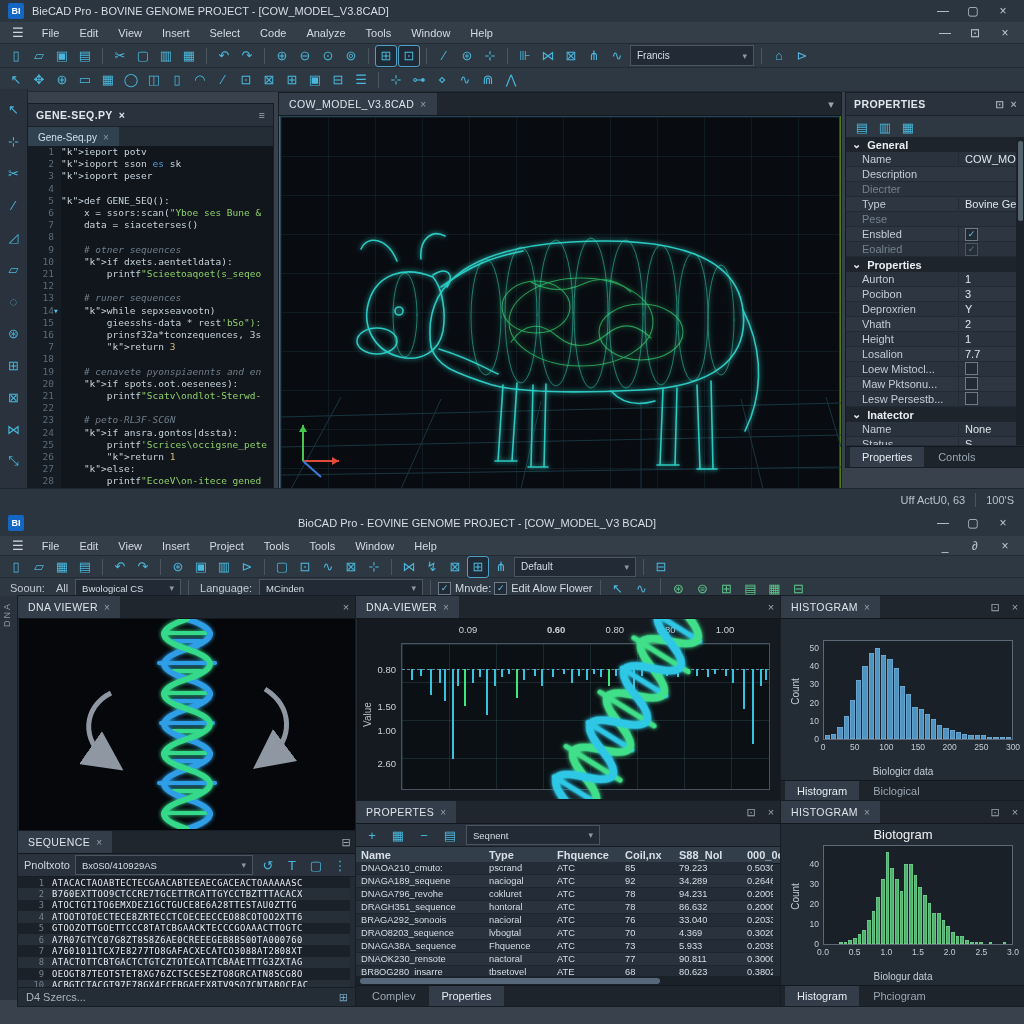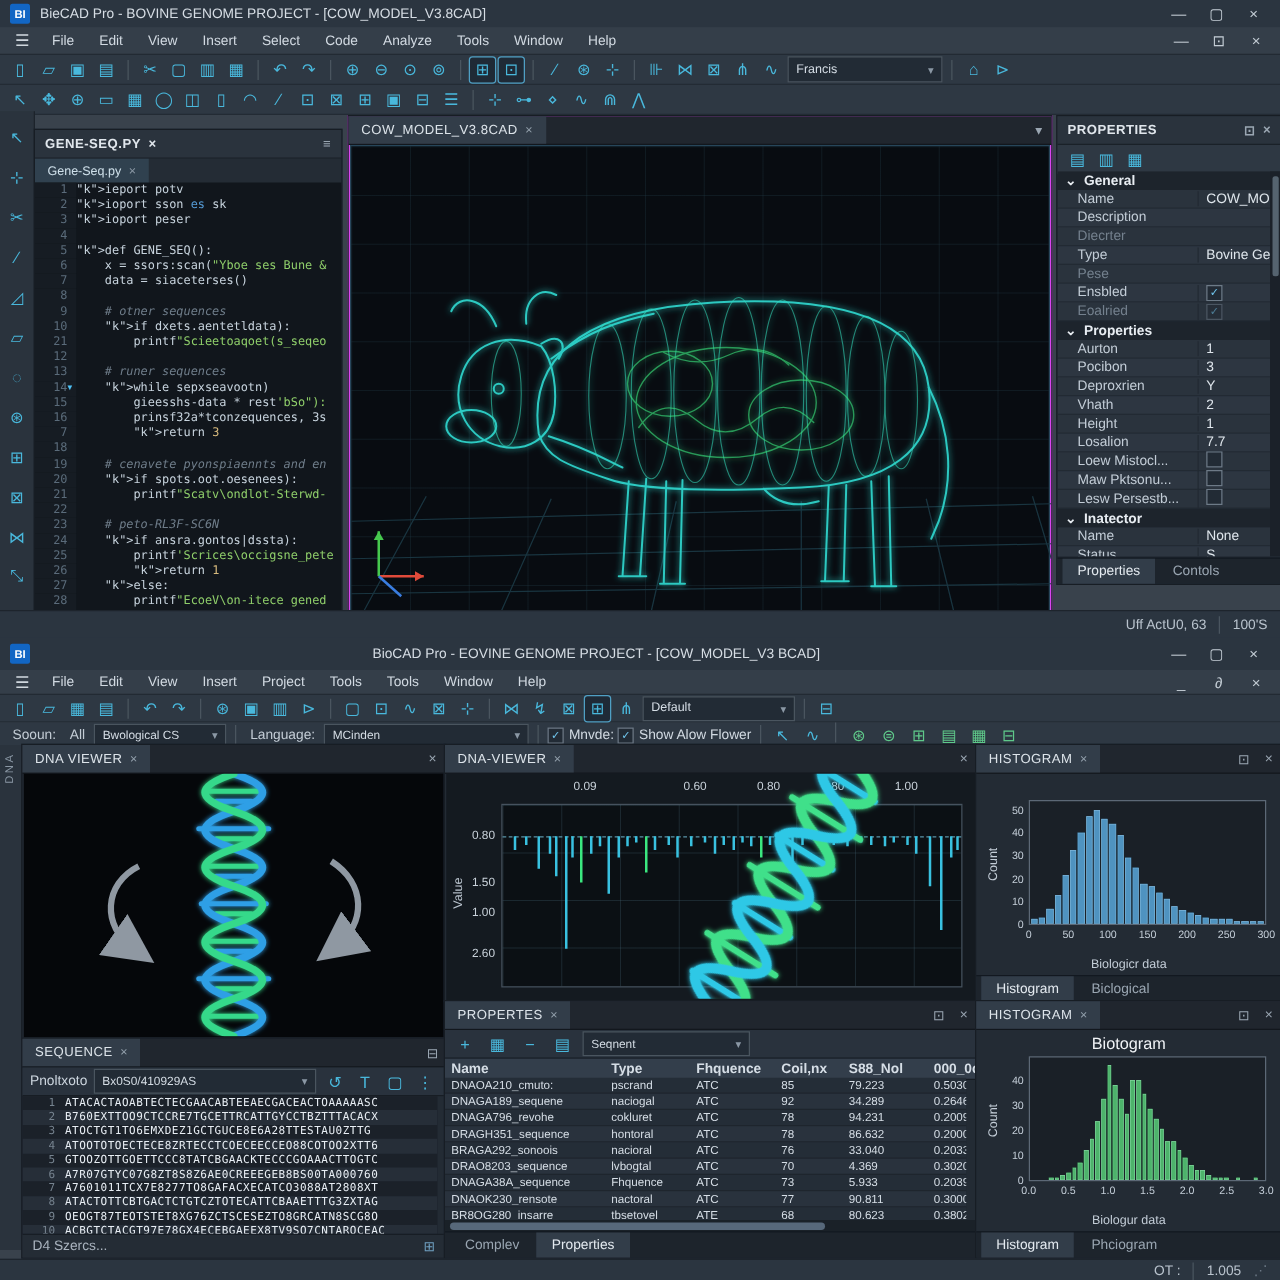--- a/index.html
+++ b/index.html
@@ -272,21 +272,21 @@
           <div class="cline"><span class="cnum">26</span><span class="ctext">        <span class="&lt;span">"k"&gt;return</span> <span class="n">1</span></span></div>
           <div class="cline"><span class="cnum">27</span><span class="ctext">    <span class="&lt;span">"k"&gt;else</span>:</span></div>
           <div class="cline"><span class="cnum">28</span><span class="ctext">        printf<span class="s">"EcoeV\on-itece gened</span></span></div>
           <div class="cline"><span class="cnum">29</span><span class="ctext"></span></div>
         </div>
       <div class="hscroll">
           <div class="hthumb" style="left:10px;width:110px;"></div>
         </div>
     </div>
 
-    <div class="panel" style="left:278px;top:92px;width:562px;height:398px;background:#d946ef;">
+    <div class="panel" style="left:278px;top:92px;width:562px;height:398px;background:#4d7c0f;">
       <div class="ptabrow">
         <div class="ptab">
           <span>COW_MODEL_V3.8CAD</span>
             <span class="x">×</span>
         </div>
         <div class="spacer"></div>
         <div class="hicon">▾</div>
       </div>
       <div class="vp" style="left:1px;top:23px;right:1px;bottom:1px;">
         <svg width="560" height="372" viewBox="0 0 560 372">
@@ -558,21 +558,21 @@
         <span>MCinden</span>
           <span class="dd-caret">▾</span>
       </div>
       <div class="tsep"></div>
       <label class="chk">
         <span class="cb">✓</span>
           <span>Mnvde:</span>
       </label>
       <label class="chk">
         <span class="cb">✓</span>
-          <span>Show Alow Flower</span>
+          <span>Edit Alow Flower</span>
       </label>
       <div class="tsep"></div>
       <div id="b-filter-icons" style="display:flex;gap:4px;">
           <div class="ticon cyan">↖</div>
           <div class="ticon cyan">∿</div>
           <div class="tsep"></div>
           <div class="ticon green">⊛</div>
           <div class="ticon green">⊜</div>
           <div class="ticon green">⊞</div>
           <div class="ticon green">▤</div>
@@ -712,21 +712,21 @@
             <span class="x">×</span>
         </div>
         <div class="spacer"></div>
         <div class="hicon">×</div>
       </div>
       <div class="abs" style="left:1px;right:1px;top:23px;bottom:1px;background:#141a20;" id="ticks-chart">
         <div class="vlabel" style="left:-2px;top:90px;" id="ticks-ylabel">Value</div>
         <div class="ticksplot" id="ticks-plot">
             <div class="baseline" style="top: 17%;"></div>
             <div class="txtick" style="left: 18%; top: -20px;">0.09</div>
-            <div class="txtick" style="left: 42%; top: -20px;">0.60</div>
+            <div class="txtick" style="left: 42%; top: -20px; font-weight: bold;">0.60</div>
             <div class="txtick" style="left: 58%; top: -20px;">0.80</div>
             <div class="txtick" style="left: 72%; top: -20px;">0.80</div>
             <div class="txtick" style="left: 88%; top: -20px;">1.00</div>
             <div class="tytick" style="top: 17%; right: calc(100% + 6px);">0.80</div>
             <div class="tytick" style="top: 43%; right: calc(100% + 6px);">1.50</div>
             <div class="tytick" style="top: 59%; right: calc(100% + 6px);">1.00</div>
             <div class="tytick" style="top: 82%; right: calc(100% + 6px);">2.60</div>
             <div class="tickbar" style="left: 2.5%; top: 17%; height: 8%; background: rgb(57, 193, 224);"></div>
             <div class="tickbar" style="left: 5%; top: 17%; height: 5%; background: rgb(57, 193, 224);"></div>
             <div class="tickbar" style="left: 7.5%; top: 17%; height: 18%; background: rgb(57, 193, 224);"></div>
@@ -1045,20 +1045,14 @@
             <div class="hxtick" style="left: 100%;">3.0</div>
           </div>
       </div>
       <div class="hxlabel" style="bottom:24px;">Biologur data</div>
       <div class="btabs" id="hist2-tabs">
           <div class="btab active">Histogram</div>
           <div class="btab">Phciogram</div>
         </div>
     </div>
 
-    <div class="statusbar abs" style="left:0;right:0;top:497px;height:17px;">
-      <span>OT :</span>
-      <div class="ssep"></div>
-      <span>1.005</span>
-      <span style="color:#6b7885;">⋰</span>
-    </div>
   </div>
 </div>
 
 </body></html>

